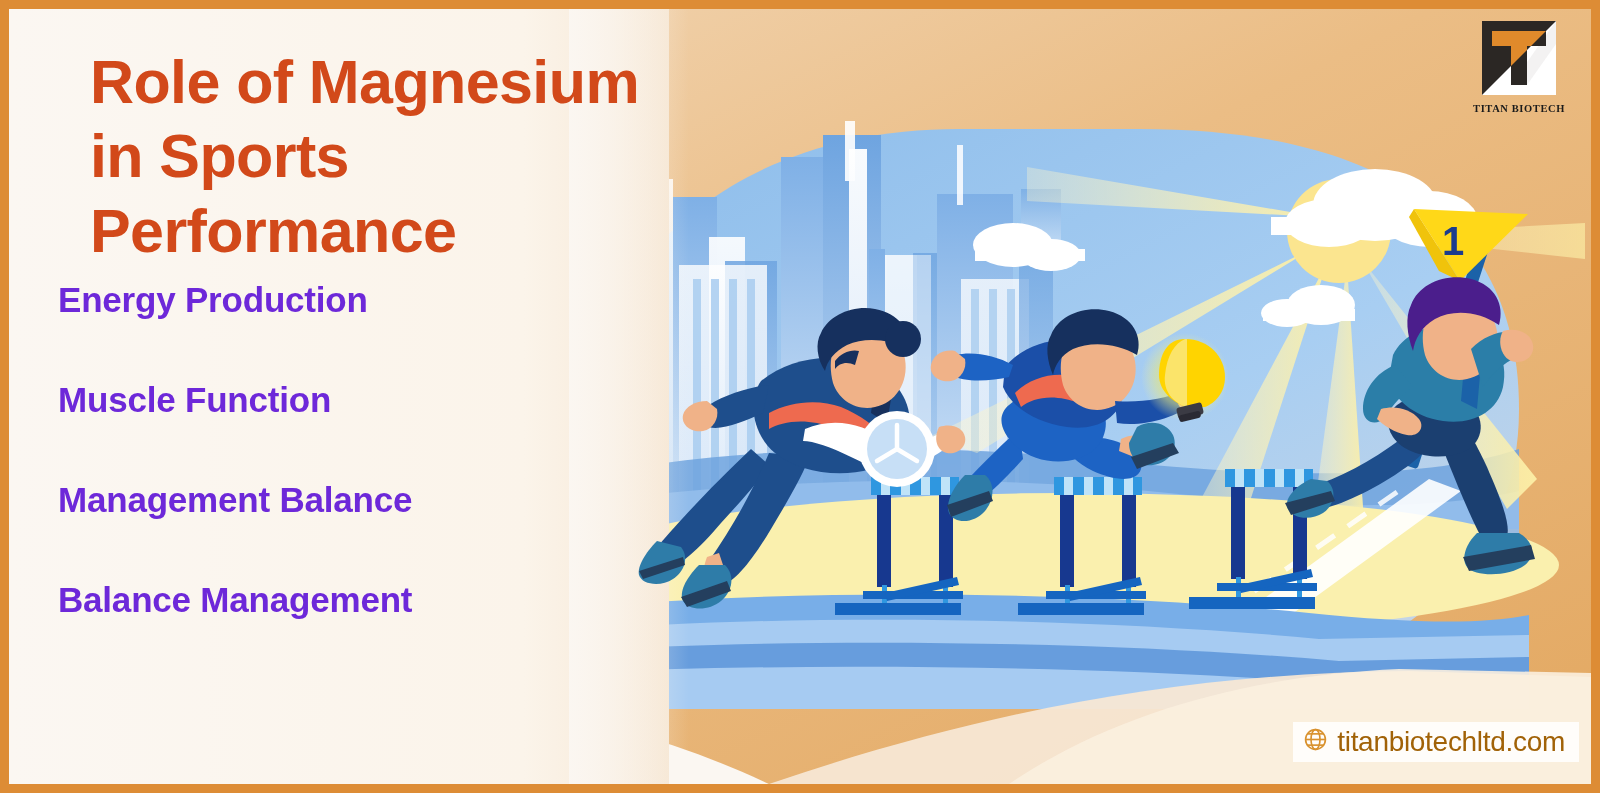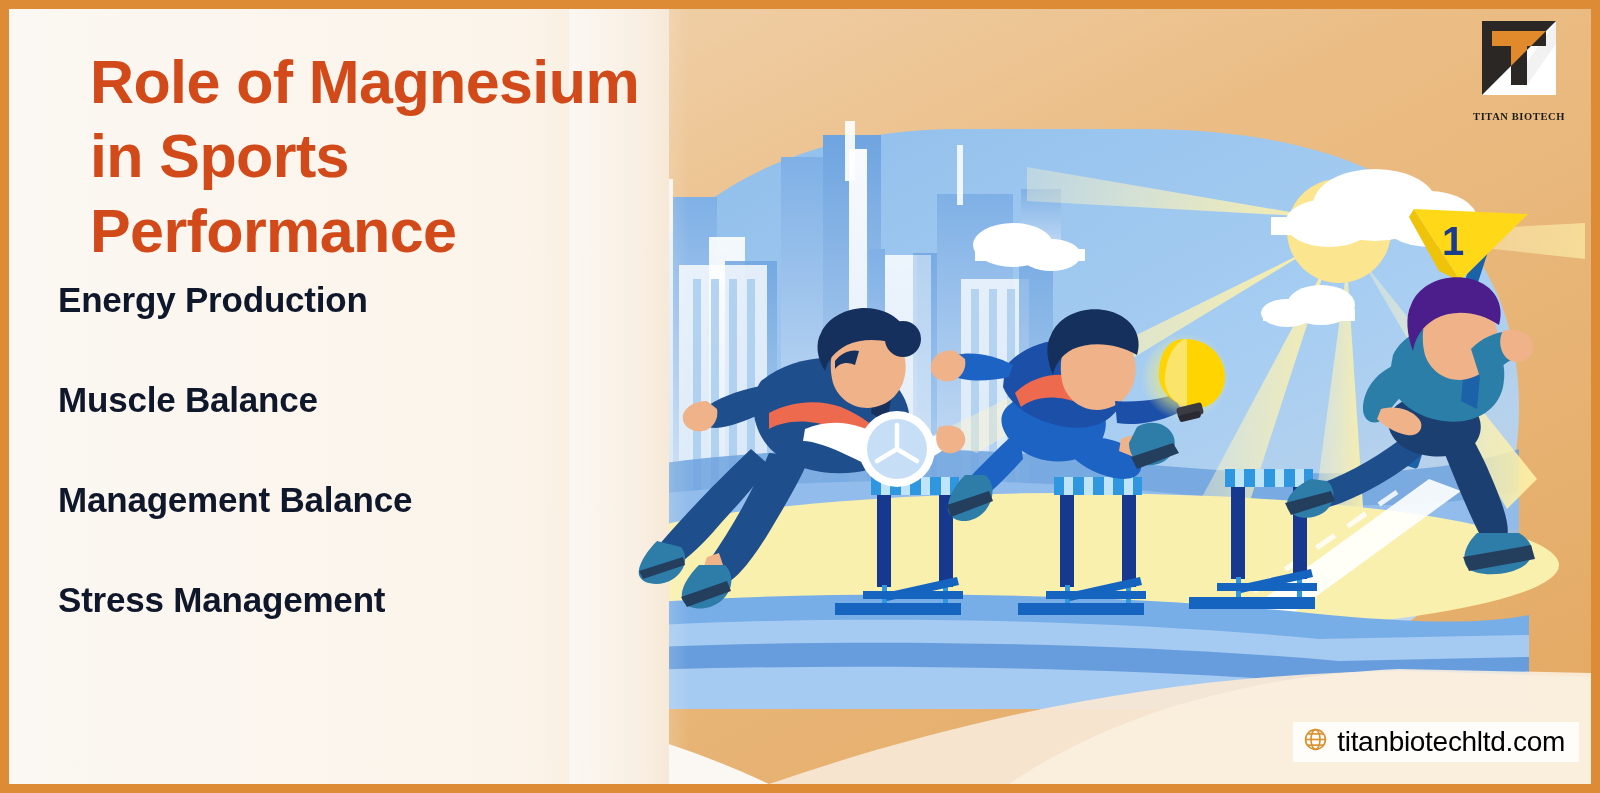--- a/index.html
+++ b/index.html
@@ -52,40 +52,40 @@
     position:absolute;
     left:49px; top:241px;
     width:600px;
   }
   .bullet {
     height:100px;
     display:flex;
     align-items:center;
     font-size:35px;
     font-weight:bold;
-    color:#0f172a;
+    color:#6d28d9;
     letter-spacing:-0.2px;
     white-space:nowrap;
   }
 
   
   #logo {
     position:absolute;
     right:20px; top:12px;
     width:104px;
     z-index:8;
     text-align:center;
   }
   #logo-mark {
     position:relative;
     width:74px; height:74px;
     margin:0 auto;
   }
   #logo-name {
-    margin-top:16px;
+    margin-top:8px;
     font-family:"Liberation Serif", serif;
     font-weight:bold;
     font-size:10.5px;
     letter-spacing:0.6px;
     color:#1B1B1B;
   }
 
   
   #urlchip {
     position:absolute;
@@ -93,21 +93,21 @@
     z-index:8;
     background:#FFFDFA;
     padding:5px 14px 6px 10px;
     display:flex;
     align-items:center;
     gap:9px;
   }
   #urlchip .globe { flex:0 0 auto; }
   #urltext {
     font-size:28px;
-    color:#000000;
+    color:#a16207;
     letter-spacing:-0.3px;
     line-height:1;
   }
 </style>
 </head>
 <body>
 
 <div id="poster">
   <div id="canvas">
 
@@ -487,23 +487,23 @@
           <path d="M1494 322 C 1508 318 1522 324 1524 336 C 1526 348 1514 356 1502 352
                    C 1492 348 1488 332 1494 322 Z" fill="#F0B288"></path>
         </g>
       </svg>
     </div>
 
     <div id="textcol">
       <div id="title">Role of Magnesium in Sports Performance</div>
       <div id="bullets">
         <div class="bullet">Energy Production</div>
-        <div class="bullet">Muscle Balance</div>
+        <div class="bullet">Muscle Function</div>
         <div class="bullet">Management Balance</div>
-        <div class="bullet">Stress Management</div>
+        <div class="bullet">Balance Management</div>
       </div>
     </div>
 
     <div id="logo">
       <div id="logo-mark">
         <svg viewBox="0 0 74 74" width="74" height="74">
           <rect x="0" y="0" width="74" height="74" fill="#2B2724"></rect>
           <path d="M74 0 L74 74 L0 74 Z" fill="#FFFFFF"></path>
           <path d="M10 10 H64 V25 H45 V64 H29 V25 H10 Z" fill="#E08A2B"></path>
           <path d="M45 25 H64 V64 H45 Z" fill="#2B2724" opacity="0"></path>

